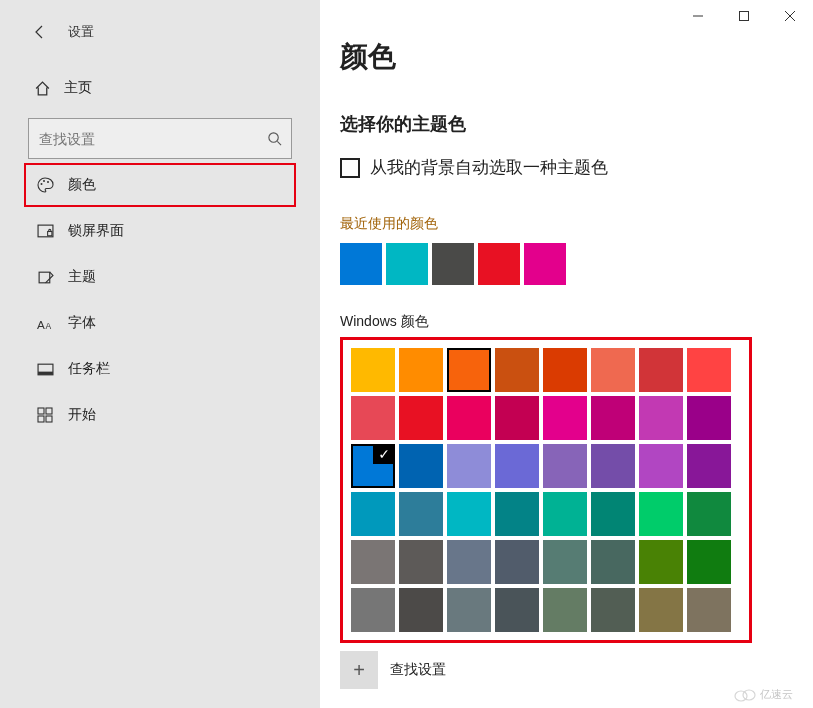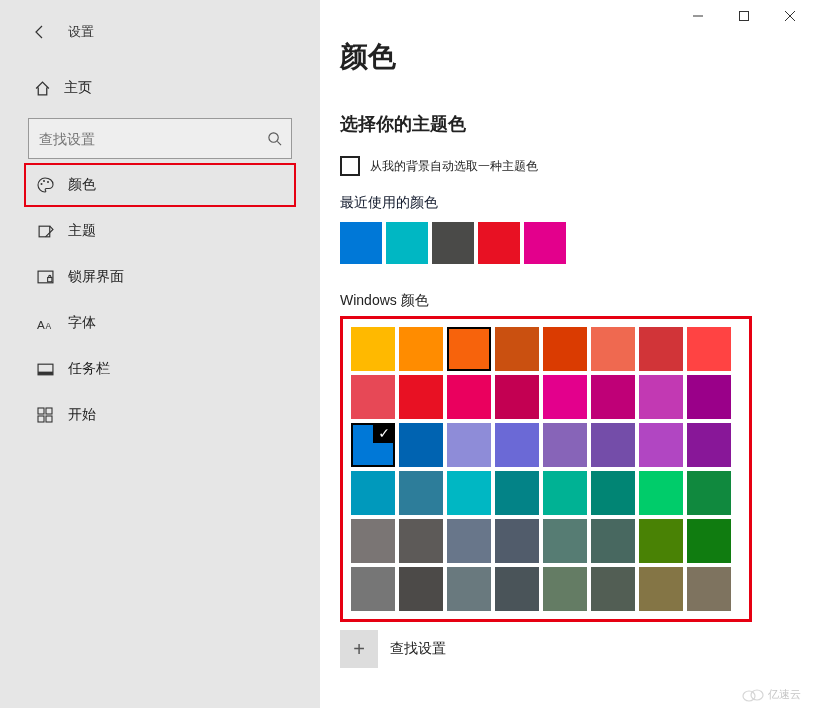--- a/index.html
+++ b/index.html
@@ -21,36 +21,36 @@
   .section-title { font-size: 13px; font-weight: bold; color: #333; padding: 24px 16px 12px 16px; }
   .nav { padding: 0 8px; }
   .nav-item { display: flex; align-items: center; height: 44px; padding: 0 8px; cursor: pointer; border: 2px solid transparent; margin-bottom: 2px; }
   .nav-item .icon { width: 22px; display: flex; justify-content: center; margin-right: 12px; color: #333; }
   .nav-item .label { font-size: 14px; color: #222; }
   .nav-item.hl { border: 2px solid #e60012; }
   .page-title { font-size: 28px; font-weight: 600; color: #222; margin: 38px 0 0 20px; }
   .sub-title { font-size: 18px; font-weight: 600; color: #222; margin: 36px 0 0 20px; }
   .checkbox-row { display: flex; align-items: center; margin: 20px 0 0 20px; cursor: pointer; }
   .checkbox { width: 20px; height: 20px; border: 2px solid #222; margin-right: 10px; }
-  .checkbox-label { font-size: 12px; color: #222; }
-  .small-label { font-size: 14px; color: #0f172a; margin: 18px 0 0 20px; }
+  .checkbox-label { font-size: 17px; color: #222; }
+  .small-label { font-size: 14px; color: #a16207; margin: 36px 0 0 20px; }
   .recent-colors { display: flex; gap: 4px; margin: 10px 0 0 20px; }
   .swatch { width: 42px; height: 42px; cursor: pointer; }
   .color-section { margin: 28px 8px 0 20px; }
   .win-label { font-size: 14px; color: #222; }
   .color-grid-wrap { border: 3px solid #e60012; margin: 6px 0 0 0; padding: 8px; width: 412px; }
   .color-grid { display: grid; grid-template-columns: repeat(8, 44px); grid-auto-rows: 44px; gap: 4px; }
   .color-cell { width: 44px; height: 44px; cursor: pointer; position: relative; }
   .color-cell.outlined { outline: 2px solid #000; outline-offset: -2px; }
   .color-cell.selected { outline: 2px solid #000; outline-offset: -2px; }
   .checkmark { position: absolute; top: 0; right: 0; width: 22px; height: 20px; background: #000; color: #fff; font-size: 14px; display: flex; align-items: center; justify-content: center; }
   .custom-row { display: flex; align-items: center; margin: 8px 0 0 20px; }
   .plus-btn { width: 38px; height: 38px; background: #ddd; display: flex; align-items: center; justify-content: center; font-size: 20px; color: #555; margin-right: 12px; cursor: pointer; }
   .custom-label { font-size: 14px; color: #222; }
-  .watermark { position: absolute; right: 12px; bottom: 6px; color: #bbb; font-size: 11px; display: flex; align-items: center; gap: 4px; opacity: 0.85; }
+  .watermark { position: absolute; right: 20px; bottom: 6px; color: #bbb; font-size: 11px; display: flex; align-items: center; gap: 4px; opacity: 0.85; }
   .watermark svg { opacity: 0.7; }
   svg { display: block; }
 </style>
 </head>
 <body>
 
 <div class="window">
 
   <div class="sidebar">
     <div class="titlebar">
@@ -90,35 +90,35 @@
               <circle cx="5.5" cy="8" r="1" fill="#333"></circle>
               <circle cx="8" cy="5" r="1" fill="#333"></circle>
               <circle cx="12" cy="6" r="1" fill="#333"></circle>
             </svg>
         </span>
         <span class="label">颜色</span>
       </div>
       <div class="nav-item">
         <span class="icon">
           <svg width="17" height="17" viewBox="0 0 16 16">
-              <rect x="2" y="3" width="10" height="10" stroke="#333" stroke-width="1.1" fill="none"></rect>
-              <path d="M12 3 L15 6 L8 13" stroke="#333" stroke-width="1.1" fill="none"></path>
-            </svg>
-        </span>
-        <span class="label">主题</span>
-      </div>
-      <div class="nav-item">
-        <span class="icon">
-          <svg width="17" height="17" viewBox="0 0 16 16">
               <rect x="1" y="2" width="14" height="11" stroke="#333" stroke-width="1.1" fill="none"></rect>
               <rect x="10" y="8" width="4" height="4" stroke="#333" stroke-width="1" fill="none"></rect>
               <path d="M11 8 V7 a1 1 0 0 1 2 0 V8" stroke="#333" stroke-width="1" fill="none"></path>
             </svg>
         </span>
         <span class="label">锁屏界面</span>
+      </div>
+      <div class="nav-item">
+        <span class="icon">
+          <svg width="17" height="17" viewBox="0 0 16 16">
+              <rect x="2" y="3" width="10" height="10" stroke="#333" stroke-width="1.1" fill="none"></rect>
+              <path d="M12 3 L15 6 L8 13" stroke="#333" stroke-width="1.1" fill="none"></path>
+            </svg>
+        </span>
+        <span class="label">主题</span>
       </div>
       <div class="nav-item">
         <span class="icon">
           <svg width="17" height="17" viewBox="0 0 16 16">
               <text x="0" y="13" font-size="11" fill="#333" font-family="serif">A</text>
               <text x="8" y="13" font-size="8" fill="#333" font-family="serif">A</text>
             </svg>
         </span>
         <span class="label">字体</span>
       </div>

